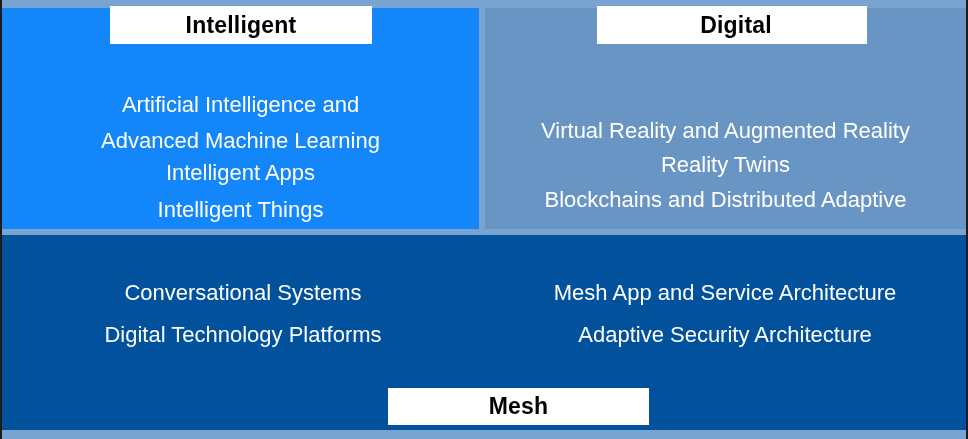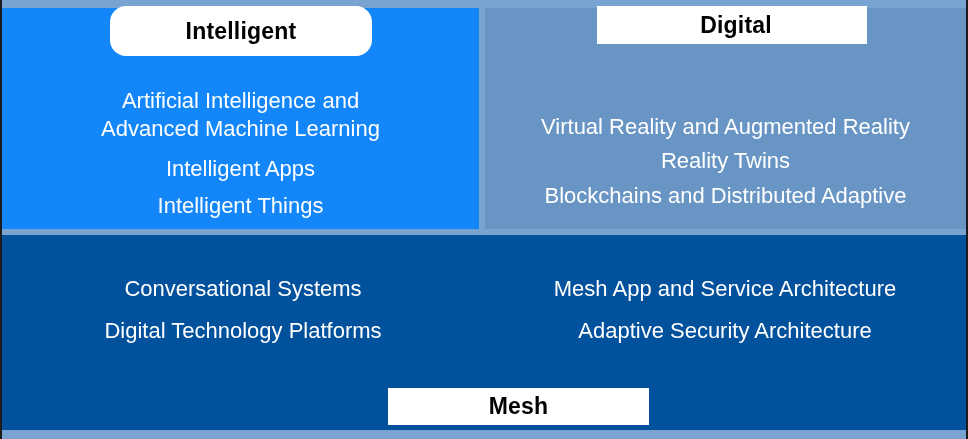--- a/index.html
+++ b/index.html
@@ -48,22 +48,21 @@
     background: #ffffff;
     color: #000000;
     font-size: 23px;
     font-weight: bold;
     letter-spacing: 0.2px;
   }
   .label-intelligent {
     left: 108px;
     top: -2px;
     width: 262px;
-    height: 50px;
-    border-radius: 16px;
+    height: 38px;
   }
   .label-digital {
     left: 112px;
     top: -2px;
     width: 262px;
     height: 38px;
     padding-left: 8px;
   }
   .label-mesh {
     left: 350px;
@@ -73,21 +72,21 @@
     margin-left: 36px;
   }
   .item {
     position: absolute;
     left: 50%;
     transform: translateX(-50%);
     width: 100%;
     text-align: center;
     color: #ffffff;
     font-size: 22px;
-    line-height: 28px;
+    line-height: 36px;
     white-space: nowrap;
   }
   .item-wrap {
     white-space: normal;
     width: 316px;
   }
   .intl-item-0 { top: 79px; }
   .intl-item-1 { top: 147px; }
   .intl-item-2 { top: 184px; }
   .dig-item-0 { top: 105px; }

